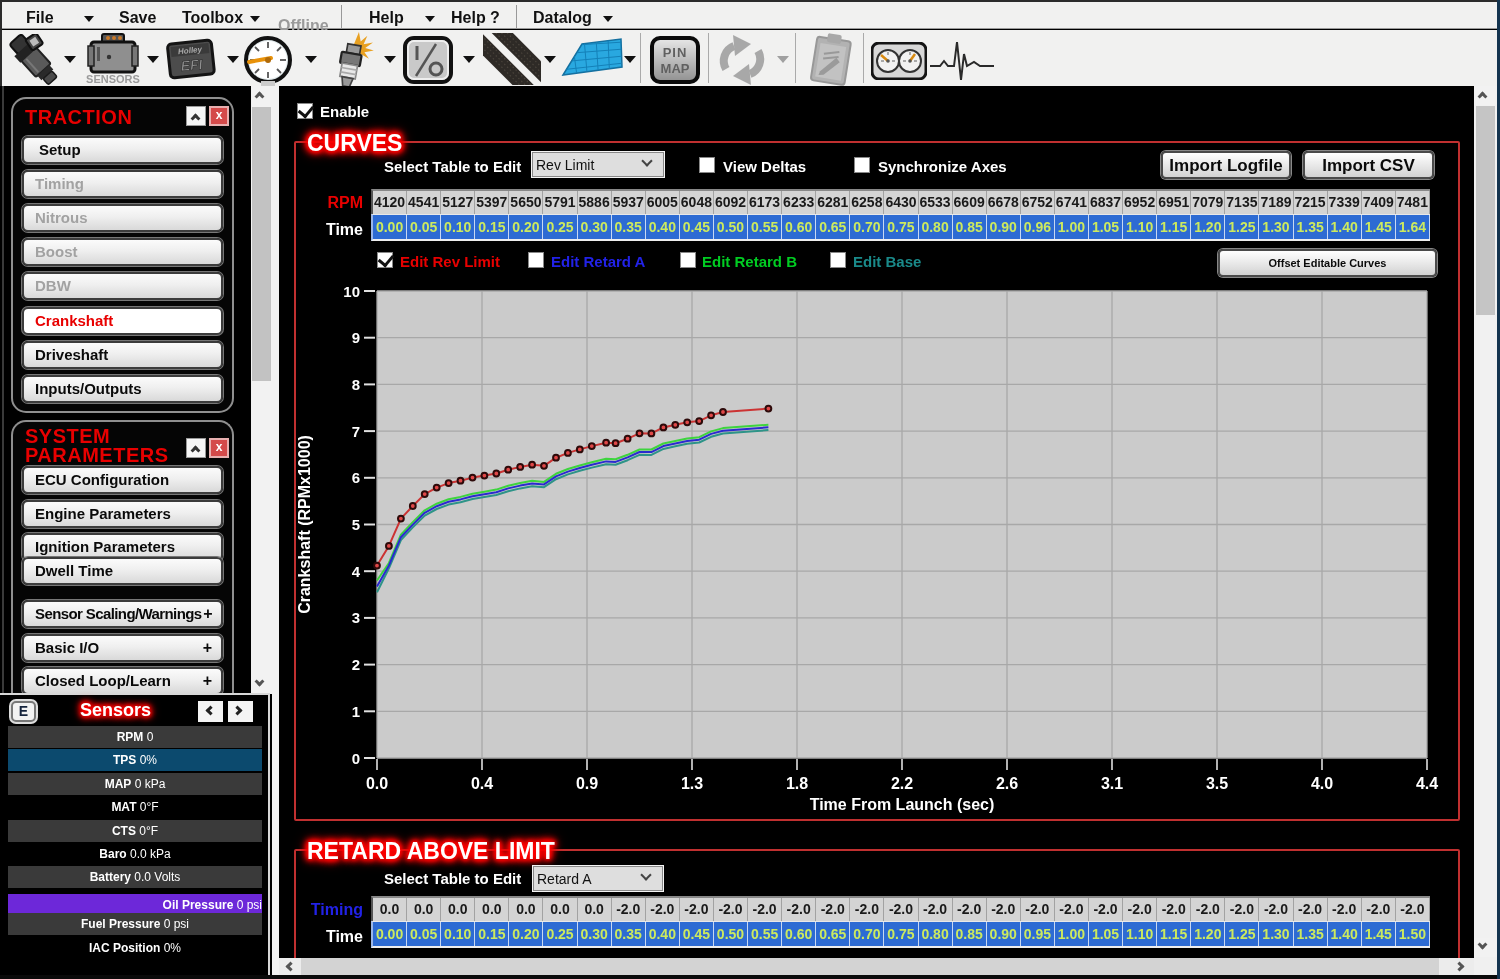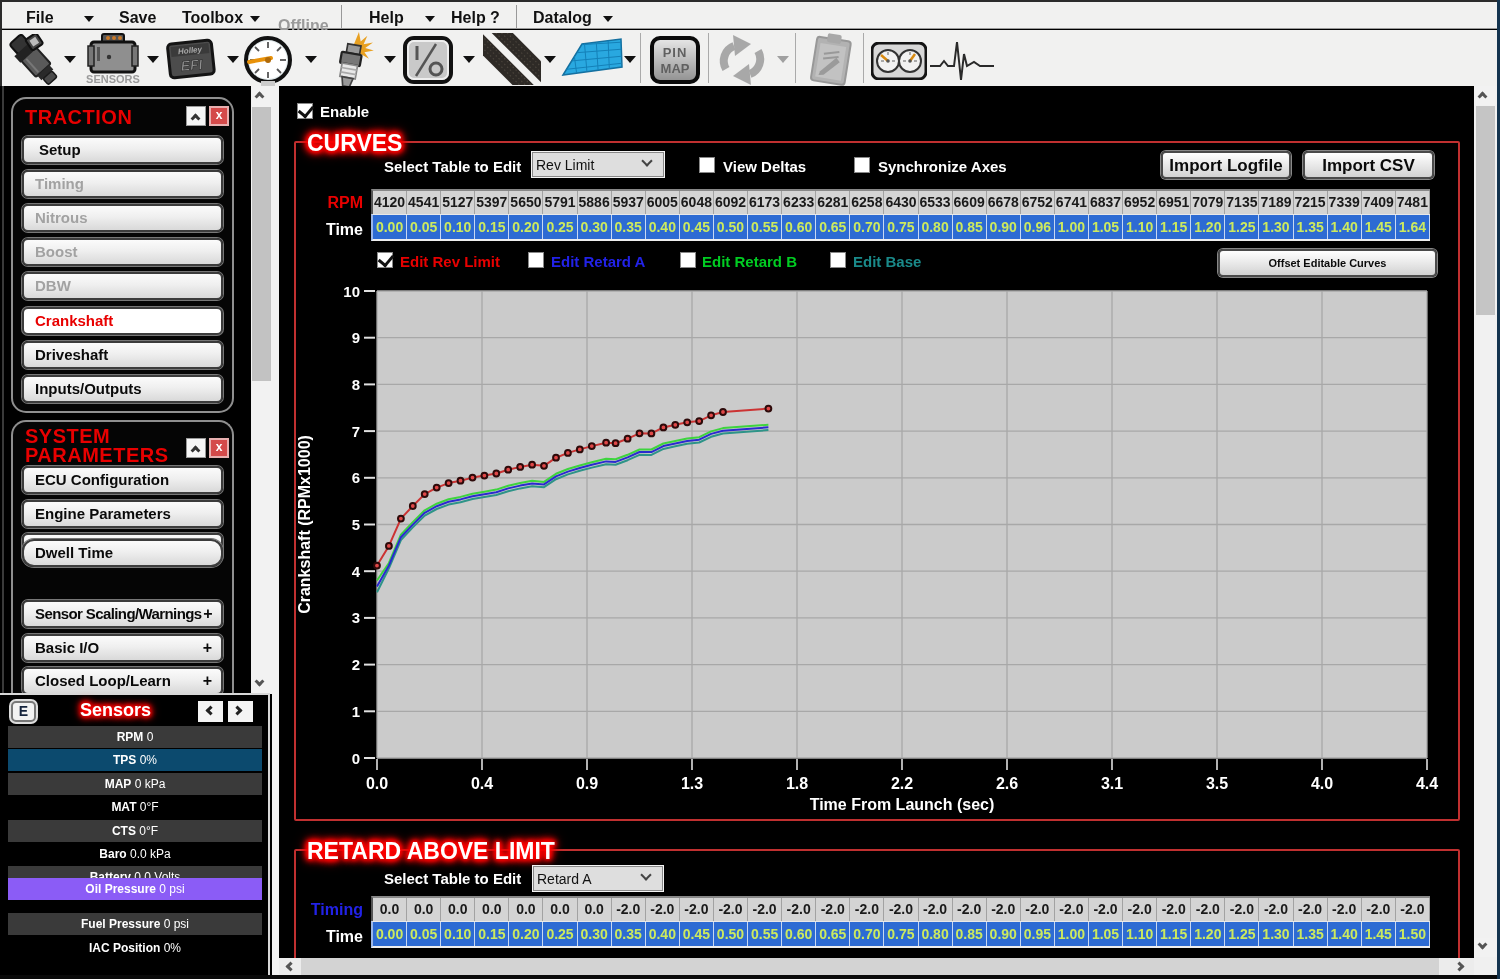--- a/index.html
+++ b/index.html
@@ -269,21 +269,21 @@
    <div class="ptitle" style="top:5px;">SYSTEM<br>PARAMETERS</div>
    <div class="pup" style="top:16px;">
           <div class="chv up" style="left:5px;top:8px;border-color:#333;"></div>
         </div>
    <div class="px" style="top:16px;">x</div>
   </div>
   <div id="sysbtns">
         <div class="pbtn " style="left:22px;top:380.0px;">ECU Configuration</div>
         <div class="pbtn " style="left:22px;top:413.5px;">Engine Parameters</div>
         <div class="pbtn " style="left:22px;top:447.0px;">Ignition Parameters</div>
-        <div class="pbtn " style="left:22px;top:453px;border-radius:12px;">Dwell Time</div>
+        <div class="pbtn " style="left:22px;top:471px;">Dwell Time</div>
         <div class="pbtn " style="left:22px;top:514.0px;letter-spacing:-0.6px;">Sensor Scaling/Warnings<span class="plus">+</span></div>
         <div class="pbtn " style="left:22px;top:547.5px;">Basic I/O<span class="plus">+</span></div>
         <div class="pbtn " style="left:22px;top:581.0px;">Closed Loop/Learn<span class="plus">+</span></div>
       </div>
   <div id="lscroll">
     <div class="sbtn" style="top:0;">
           <div class="chv up"></div>
         </div>
     <div class="thumb"></div>
     <div class="sbtn" style="top:589px;">
@@ -595,21 +595,21 @@
    <div class="snav" style="left:228px;">
           <div class="chv rt" style="left:6px;top:6px;border-color:#222;"></div>
         </div>
    <div class="srow" style="top:31px;background:#3a3a3a;"><b>RPM</b>&nbsp;0</div>
         <div class="srow" style="top:54px;background:#0c4a6e;"><b>TPS</b>&nbsp;0%</div>
         <div class="srow" style="top:78px;background:#3a3a3a;"><b>MAP</b>&nbsp;0 kPa</div>
         <div class="srow" style="top:101px;background:#000;"><b>MAT</b>&nbsp;0°F</div>
         <div class="srow" style="top:125px;background:#3a3a3a;"><b>CTS</b>&nbsp;0°F</div>
         <div class="srow" style="top:148px;background:#000;"><b>Baro</b>&nbsp;0.0 kPa</div>
         <div class="srow" style="top:171px;background:#3a3a3a;"><b>Battery</b>&nbsp;0.0 Volts</div>
-        <div class="srow" style="top:183px;background:#8b5cf6;"><b>Oil Pressure</b>&nbsp;0 psi</div>
+        <div class="srow" style="top:199px;background:#6d28d9;text-align:right;"><b>Oil Pressure</b>&nbsp;0 psi</div>
         <div class="srow" style="top:218px;background:#3a3a3a;"><b>Fuel Pressure</b>&nbsp;0 psi</div>
         <div class="srow" style="top:242px;background:#000;"><b>IAC Position</b>&nbsp;0%</div>
   </div>
  </div>
  <div id="rightedge"></div>
  <div style="position:absolute;left:0;top:0;width:2px;height:86px;background:#2b2b2b;"></div>
  <div style="position:absolute;left:2px;top:86px;width:2px;height:607px;background:#3a3a3a;"></div>
  <div id="bottomedge"></div>
 </div>
 

